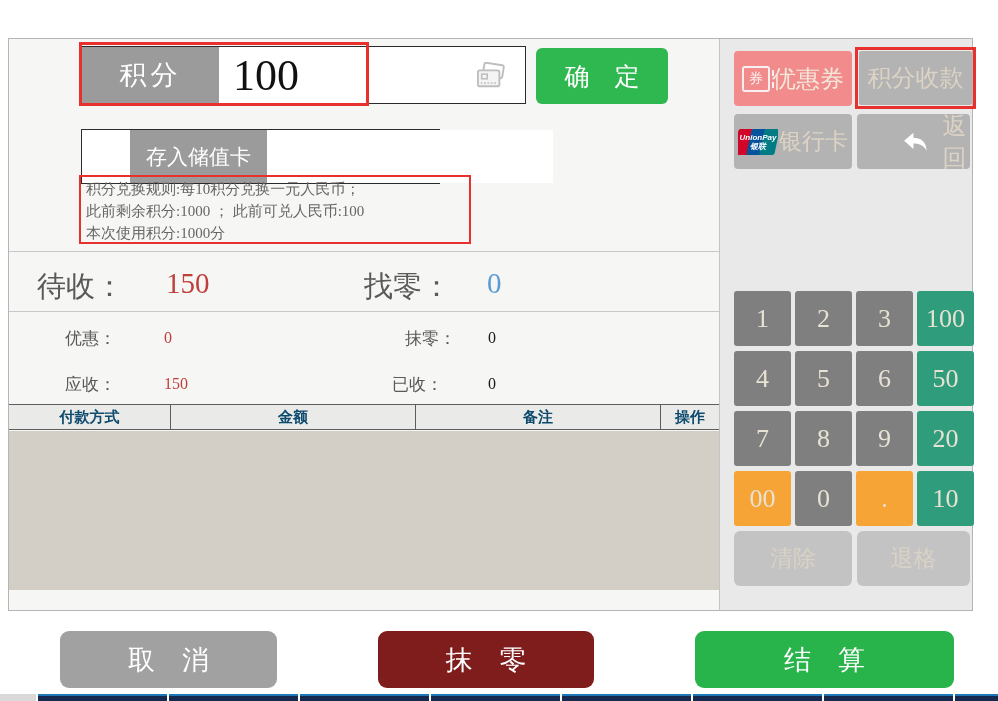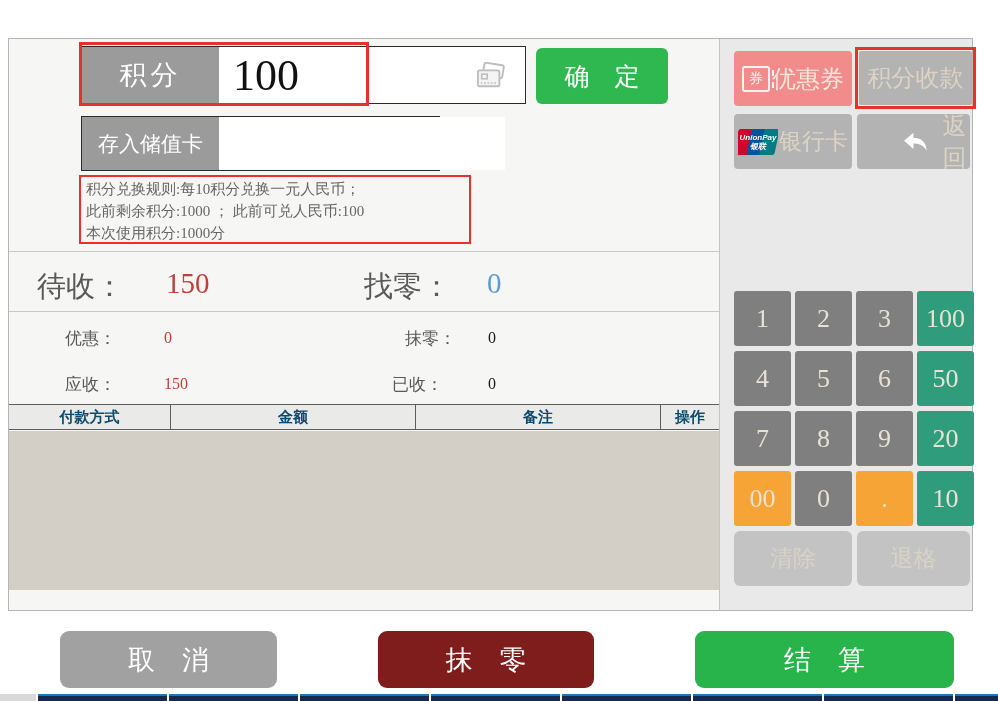--- a/index.html
+++ b/index.html
@@ -5,21 +5,21 @@
   * { margin:0; padding:0; box-sizing:border-box; }
   body { background:#fff; font-family:"Liberation Serif","DejaVu Serif",serif; }
   .screen { position:relative; width:998px; height:701px; background:#fff; overflow:hidden; }
 
   .window { position:absolute; left:8px; top:38px; width:965px; height:573px;
             background:#f6f6f4; border:1px solid #b5b5b5; }
 
   
   .field-box { position:absolute; background:#fff; border:1px solid #2b2b2b; display:flex; align-items:stretch; }
   .points-box { left:72px; top:7px; width:445px; height:58px; }
-  .deposit-box { left:72px; top:77px; width:359px; height:55px; }
+  .deposit-box { left:72px; top:90px; width:359px; height:55px;padding-left:48px; }
   .field-label { background:#9b9b9b; color:#fff; display:flex; align-items:center; justify-content:center;
                  width:137px; flex:0 0 137px; }
   .points-box .field-label { font-size:27px; letter-spacing:4px; }
   .deposit-box .field-label { font-size:21px; }
   .points-value { font-size:44px; color:#111; padding-left:14px; display:flex; align-items:center; flex:1; }
   .deposit-input { flex:1; border:none; outline:none; background:#fff; font-size:22px; padding:0 8px;
                    font-family:"Liberation Serif","DejaVu Serif",serif; }
   .card-icon { position:absolute; right:18px; top:15px; }
   .red-frame-points { position:absolute; left:70px; top:3px; width:290px; height:64px;
                       border:3px solid #e8302e; pointer-events:none; z-index:3; }

